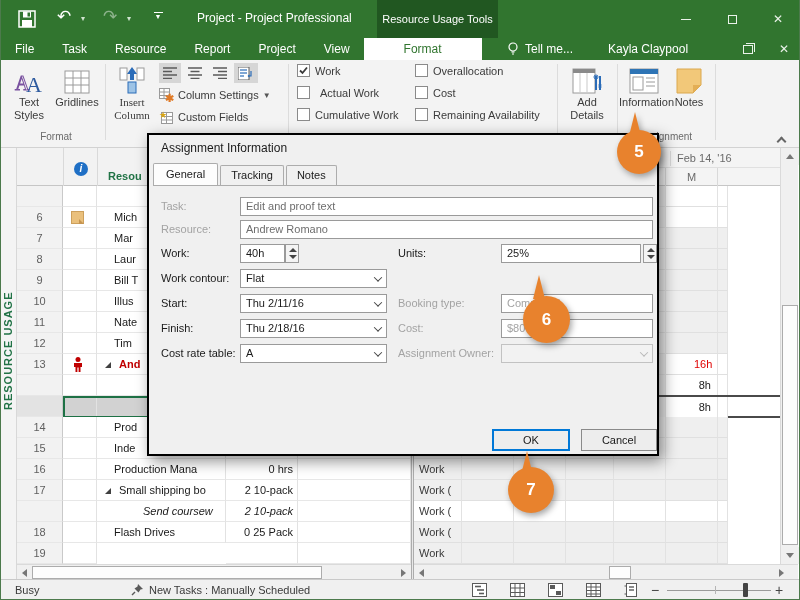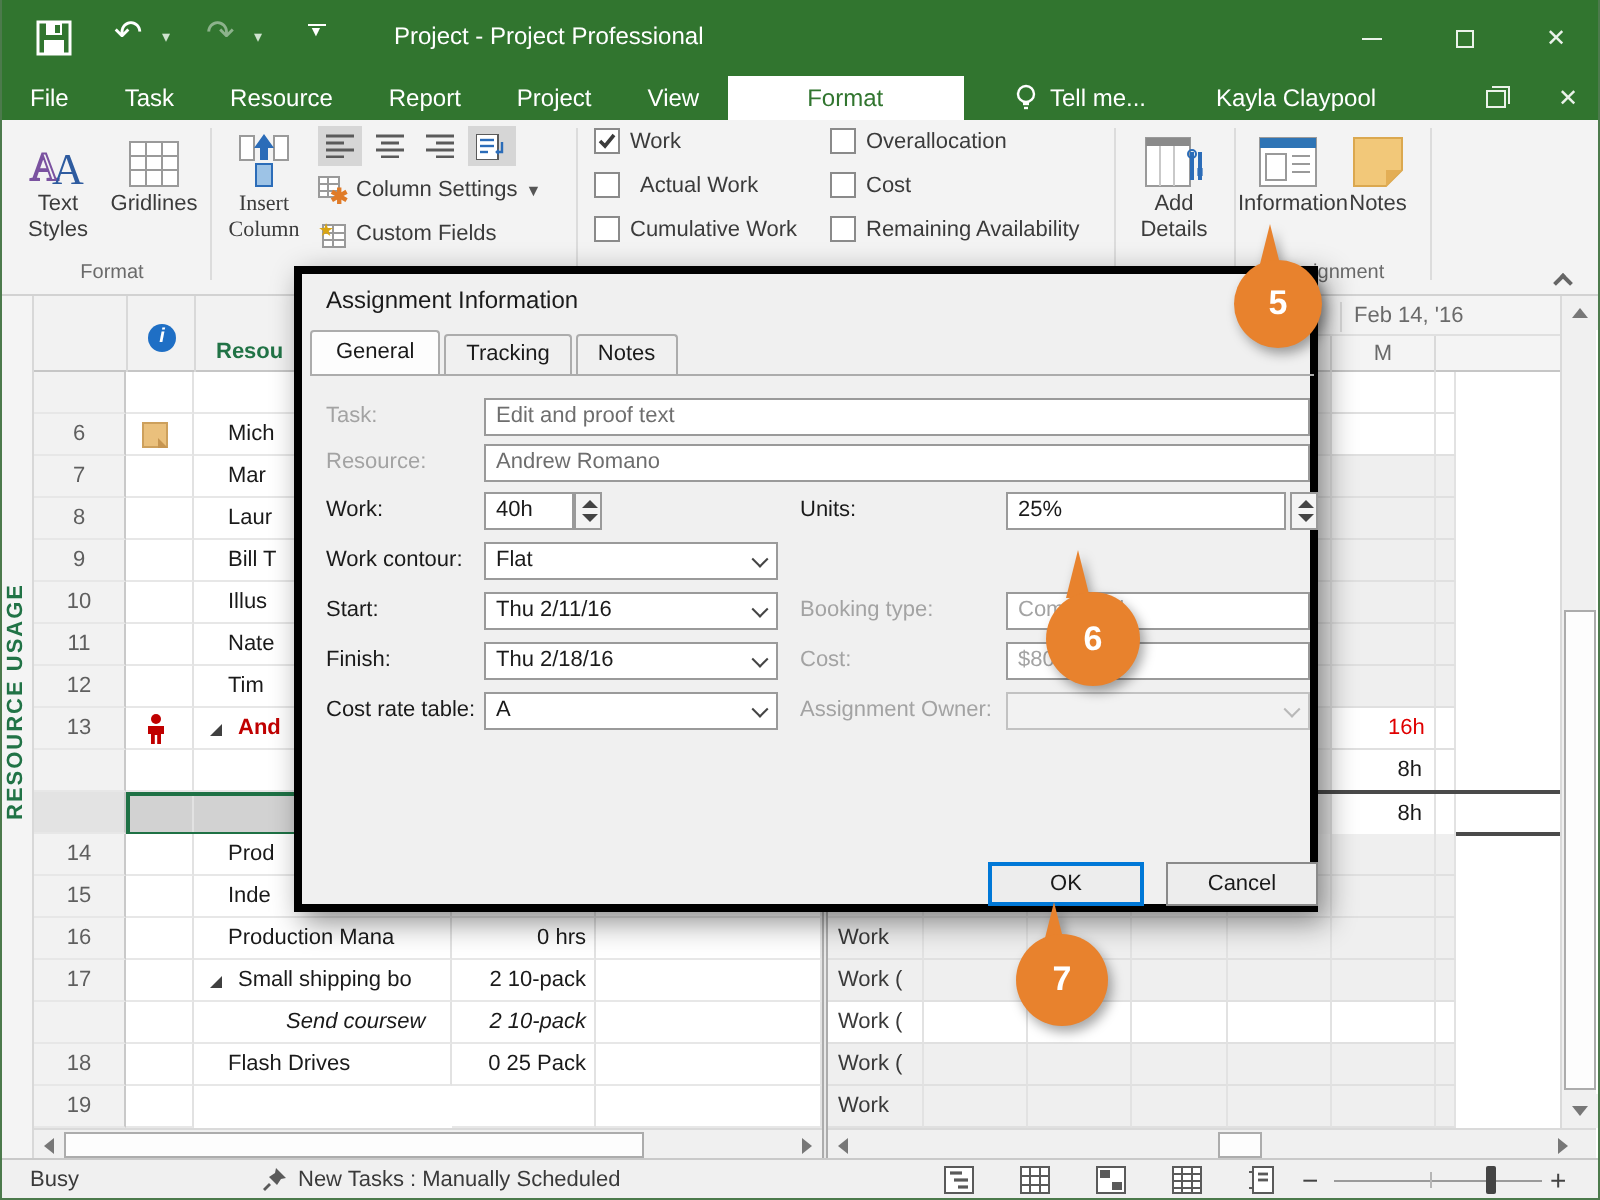--- a/index.html
+++ b/index.html
@@ -120,21 +120,21 @@
   .sb-ico { width:16px; height:14px; display:flex; align-items:center; justify-content:center; }
   .zoomctl { position:absolute; left:650px; top:2px; width:140px; height:16px; }
   .zminus { position:absolute; left:0; top:0px; font-size:14px; color:#444; }
   .zplus { position:absolute; left:124px; top:0px; font-size:14px; color:#444; }
   .ztrack { position:absolute; left:16px; top:8px; width:104px; border-top:1px solid #9a9a9a; }
   .ztick { position:absolute; left:64px; top:4px; width:1px; height:8px; background:#b5b5b5; }
   .zthumb { position:absolute; left:92px; top:1px; width:5px; height:14px; background:#444; border-radius:1px; }
 
   
   .dialog { position:absolute; left:146px; top:133px; width:512px; height:323px; background:#F0F0F0;
-            border:4px solid #000000; box-shadow:4px 5px 14px rgba(0,0,0,.45); z-index:10; }
+            border:2px solid #000000; box-shadow:4px 5px 14px rgba(0,0,0,.45); z-index:10; }
   .dlg-title { position:absolute; left:12px; top:6px; font-size:12px; color:#1a1a1a; }
   .dlg-tabs { position:absolute; left:4px; top:28px; height:22px; display:flex; align-items:flex-end; }
   .dtab { font-size:11px; color:#1a1a1a; background:#F0F0F0; border:1px solid #ACACAC; border-bottom:none;
           padding:3px 10px 4px; margin-right:2px; border-radius:2px 2px 0 0; }
   .dtab.active { background:#FDFDFD; padding:4px 12px 5px; position:relative; z-index:2; }
   .dlg-tabline { position:absolute; left:4px; top:50px; width:502px; border-top:1px solid #ACACAC; }
   .drow { position:absolute; left:0; width:512px; height:19px; }
   .dlabel { position:absolute; left:12px; top:3px; font-size:11px; color:#1a1a1a; white-space:nowrap; }
   .dlabel.dis { color:#A3A3A3; }
   .dinput { position:absolute; background:#fff; border:1px solid #9a9a9a; font-size:11px; line-height:17px; padding-left:5px; color:#1a1a1a; overflow:hidden; white-space:nowrap; }
@@ -175,20 +175,21 @@
     </span>
     <span class="q-undo">↶</span>
     <span class="q-undo-dd">▾</span>
     <span class="q-redo">↷</span>
     <span class="q-redo-dd">▾</span>
     <span class="q-cust">
         <span class="bar"></span>
         <span class="ar">▼</span>
       </span>
     <span class="win-title">Project - Project Professional</span>
+    <div class="ctx-block">Resource Usage Tools</div>
     <div class="win-ctrls">
       <span class="wbtn">
           <span class="minbar"></span>
         </span>
       <span class="wbtn">
           <span class="maxbox"></span>
         </span>
       <span class="wbtn">✕</span>
     </div>
   </div>

